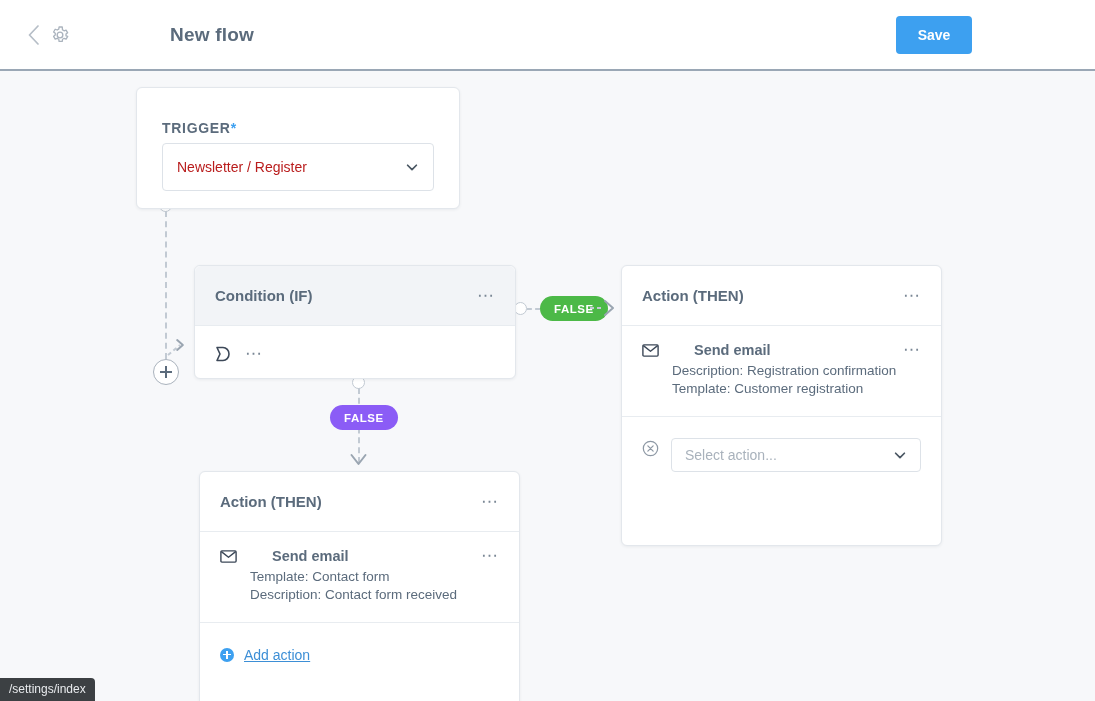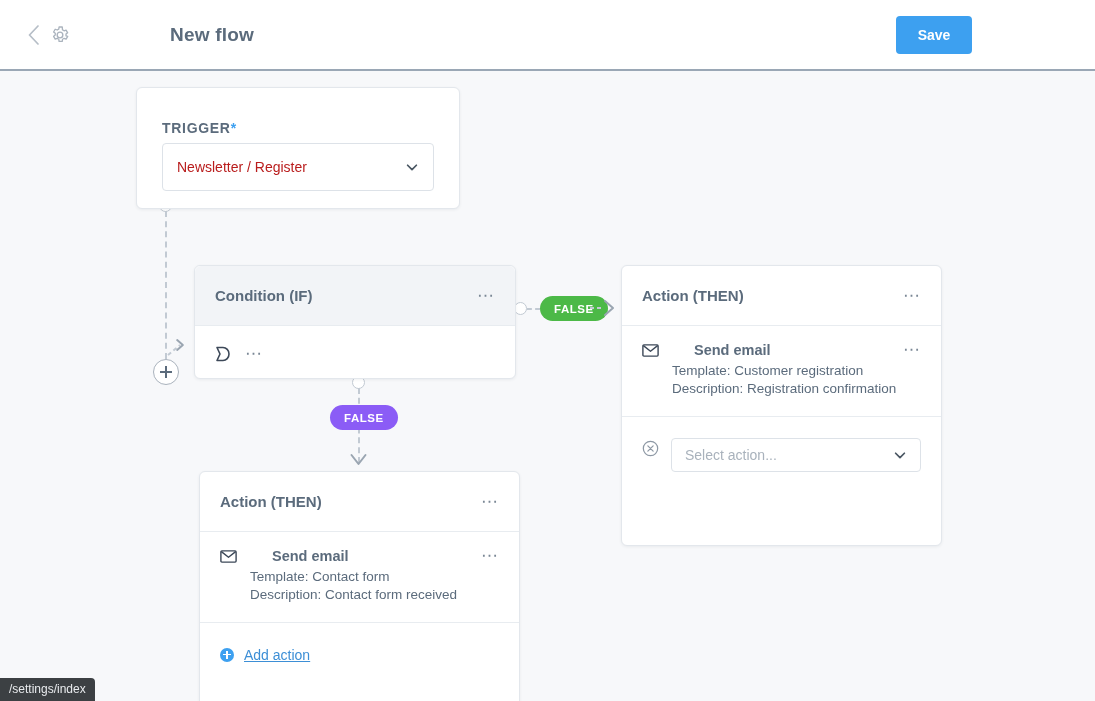--- a/index.html
+++ b/index.html
@@ -283,22 +283,22 @@
           <span class="row-icon">
             <svg width="17" height="13" viewBox="0 0 17 13">
               <rect x="0.9" y="0.9" width="15.2" height="11.2" rx="1" fill="none" stroke="#3c4858" stroke-width="1.4"></rect>
               <path d="M1.4 1.6 L8.5 7.2 L15.6 1.6" fill="none" stroke="#3c4858" stroke-width="1.4" stroke-linejoin="round"></path>
             </svg>
           </span>
           <span class="row-label">Send email</span>
           <span class="dots">⋯</span>
         </div>
         <div class="meta">
+          <div>Description: Registration confirmation</div>
           <div>Template: Customer registration</div>
-          <div>Description: Registration confirmation</div>
         </div>
       </div>
       <div class="card-foot">
         <span class="remove-icon">
           <svg width="17" height="17" viewBox="0 0 18 18">
             <circle cx="9" cy="9" r="7.6" fill="none" stroke="#8d98a4" stroke-width="1.3"></circle>
             <path d="M6.2 6.2 L11.8 11.8 M11.8 6.2 L6.2 11.8" stroke="#8d98a4" stroke-width="1.3" stroke-linecap="round"></path>
           </svg>
         </span>
         <div class="foot-select">

